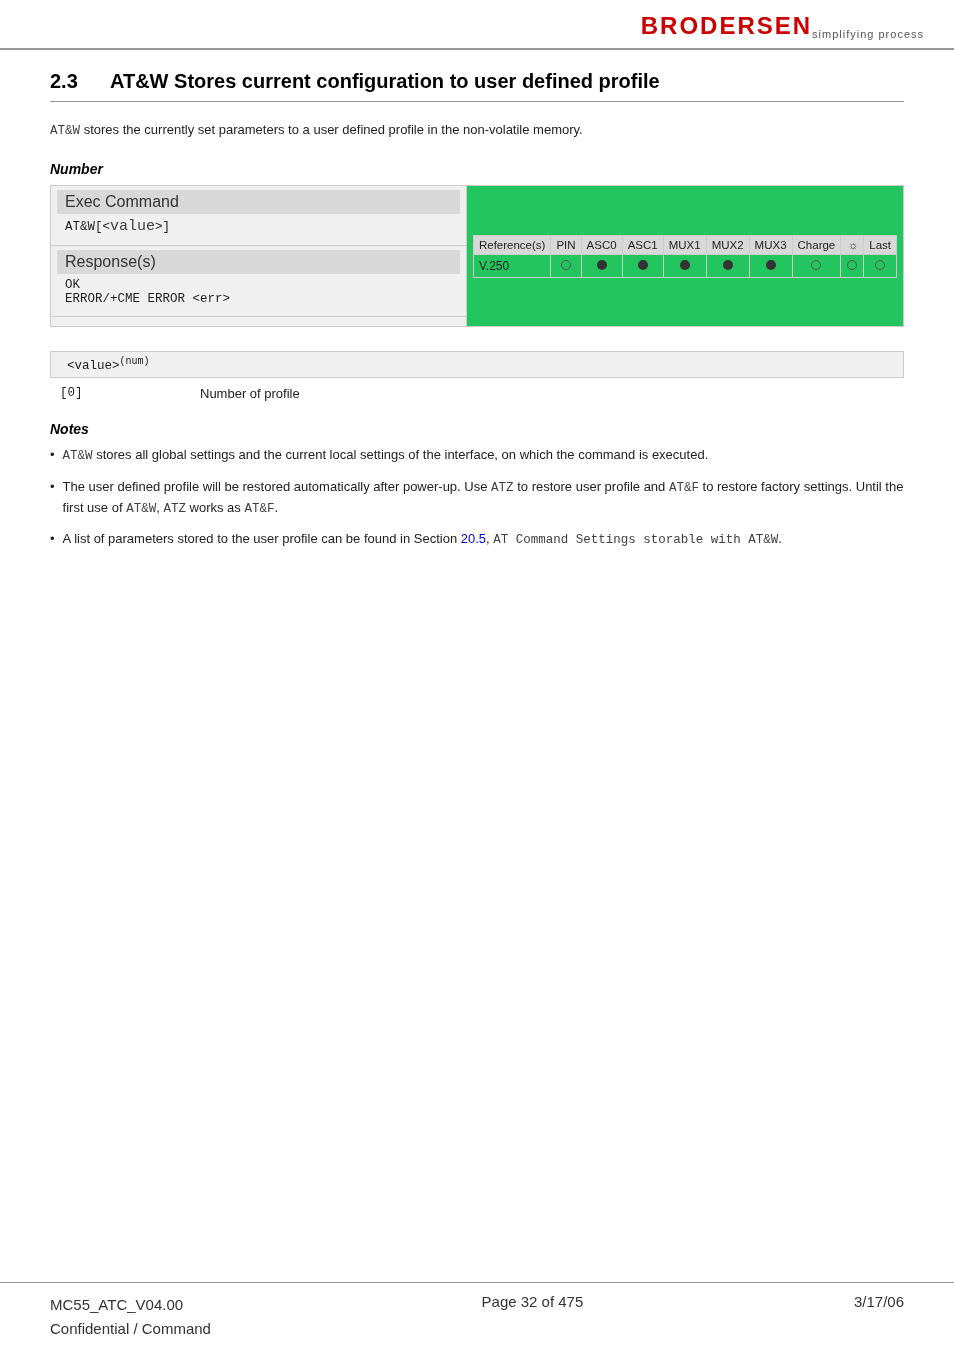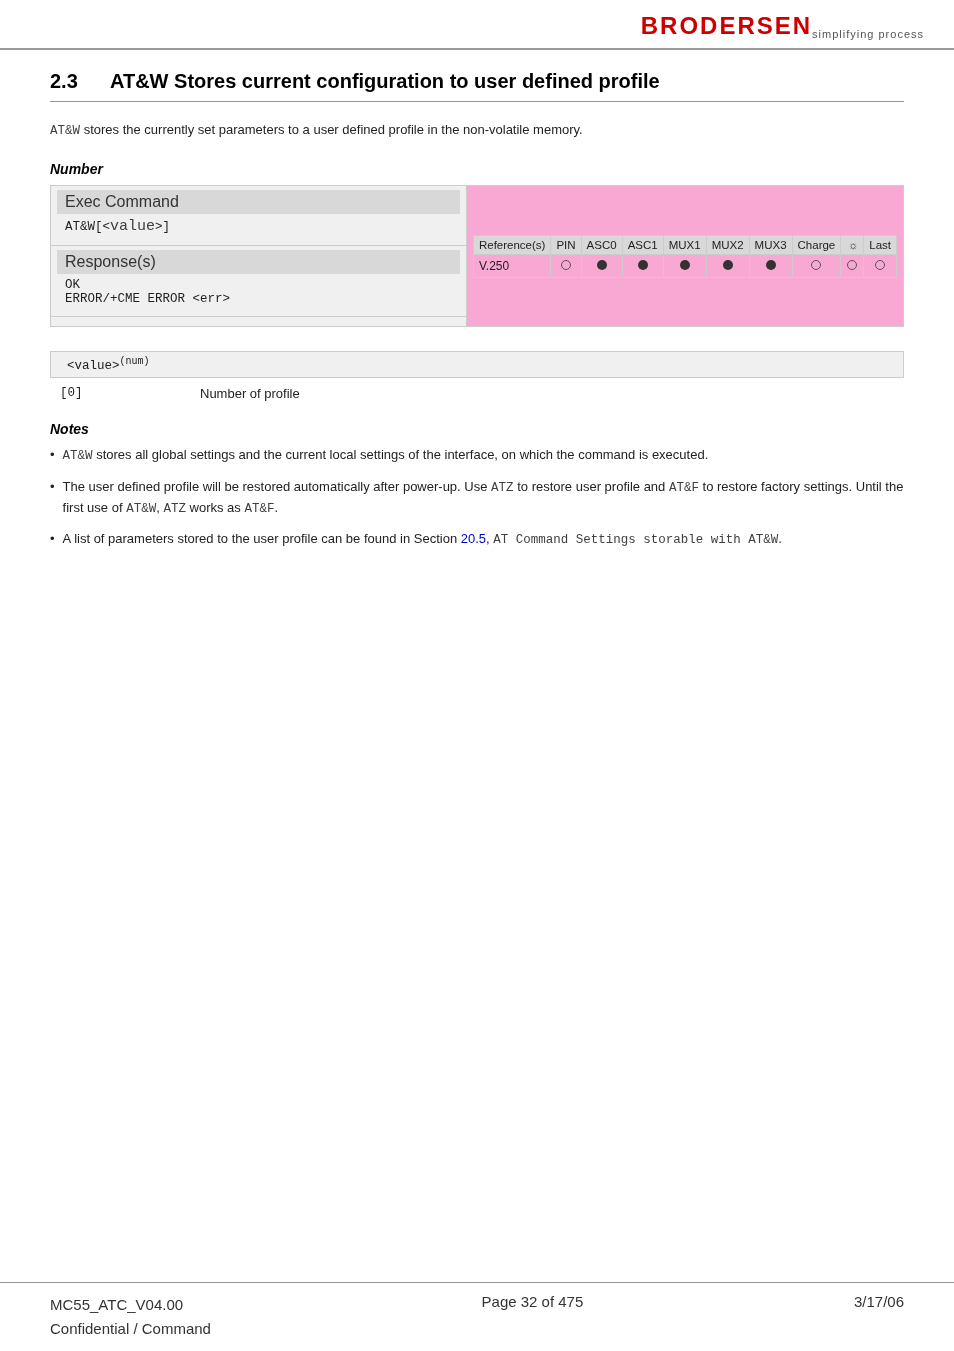--- a/index.html
+++ b/index.html
@@ -114,21 +114,21 @@
       padding: 4px 6px;
       vertical-align: middle;
       font-size: 12px;
     }
     .left-panel {
       background: #f0f0f0;
       width: 55%;
       vertical-align: top;
     }
     .right-panel {
-      background: #f9a8d4;
+      background: #22c55e;
       vertical-align: top;
     }
     .ref-header-row th {
       background: #d8d8d8;
       font-weight: normal;
       font-size: 11.5px;
       text-align: right;
       padding: 3px 5px;
     }
     .ref-header-row th:first-child {

